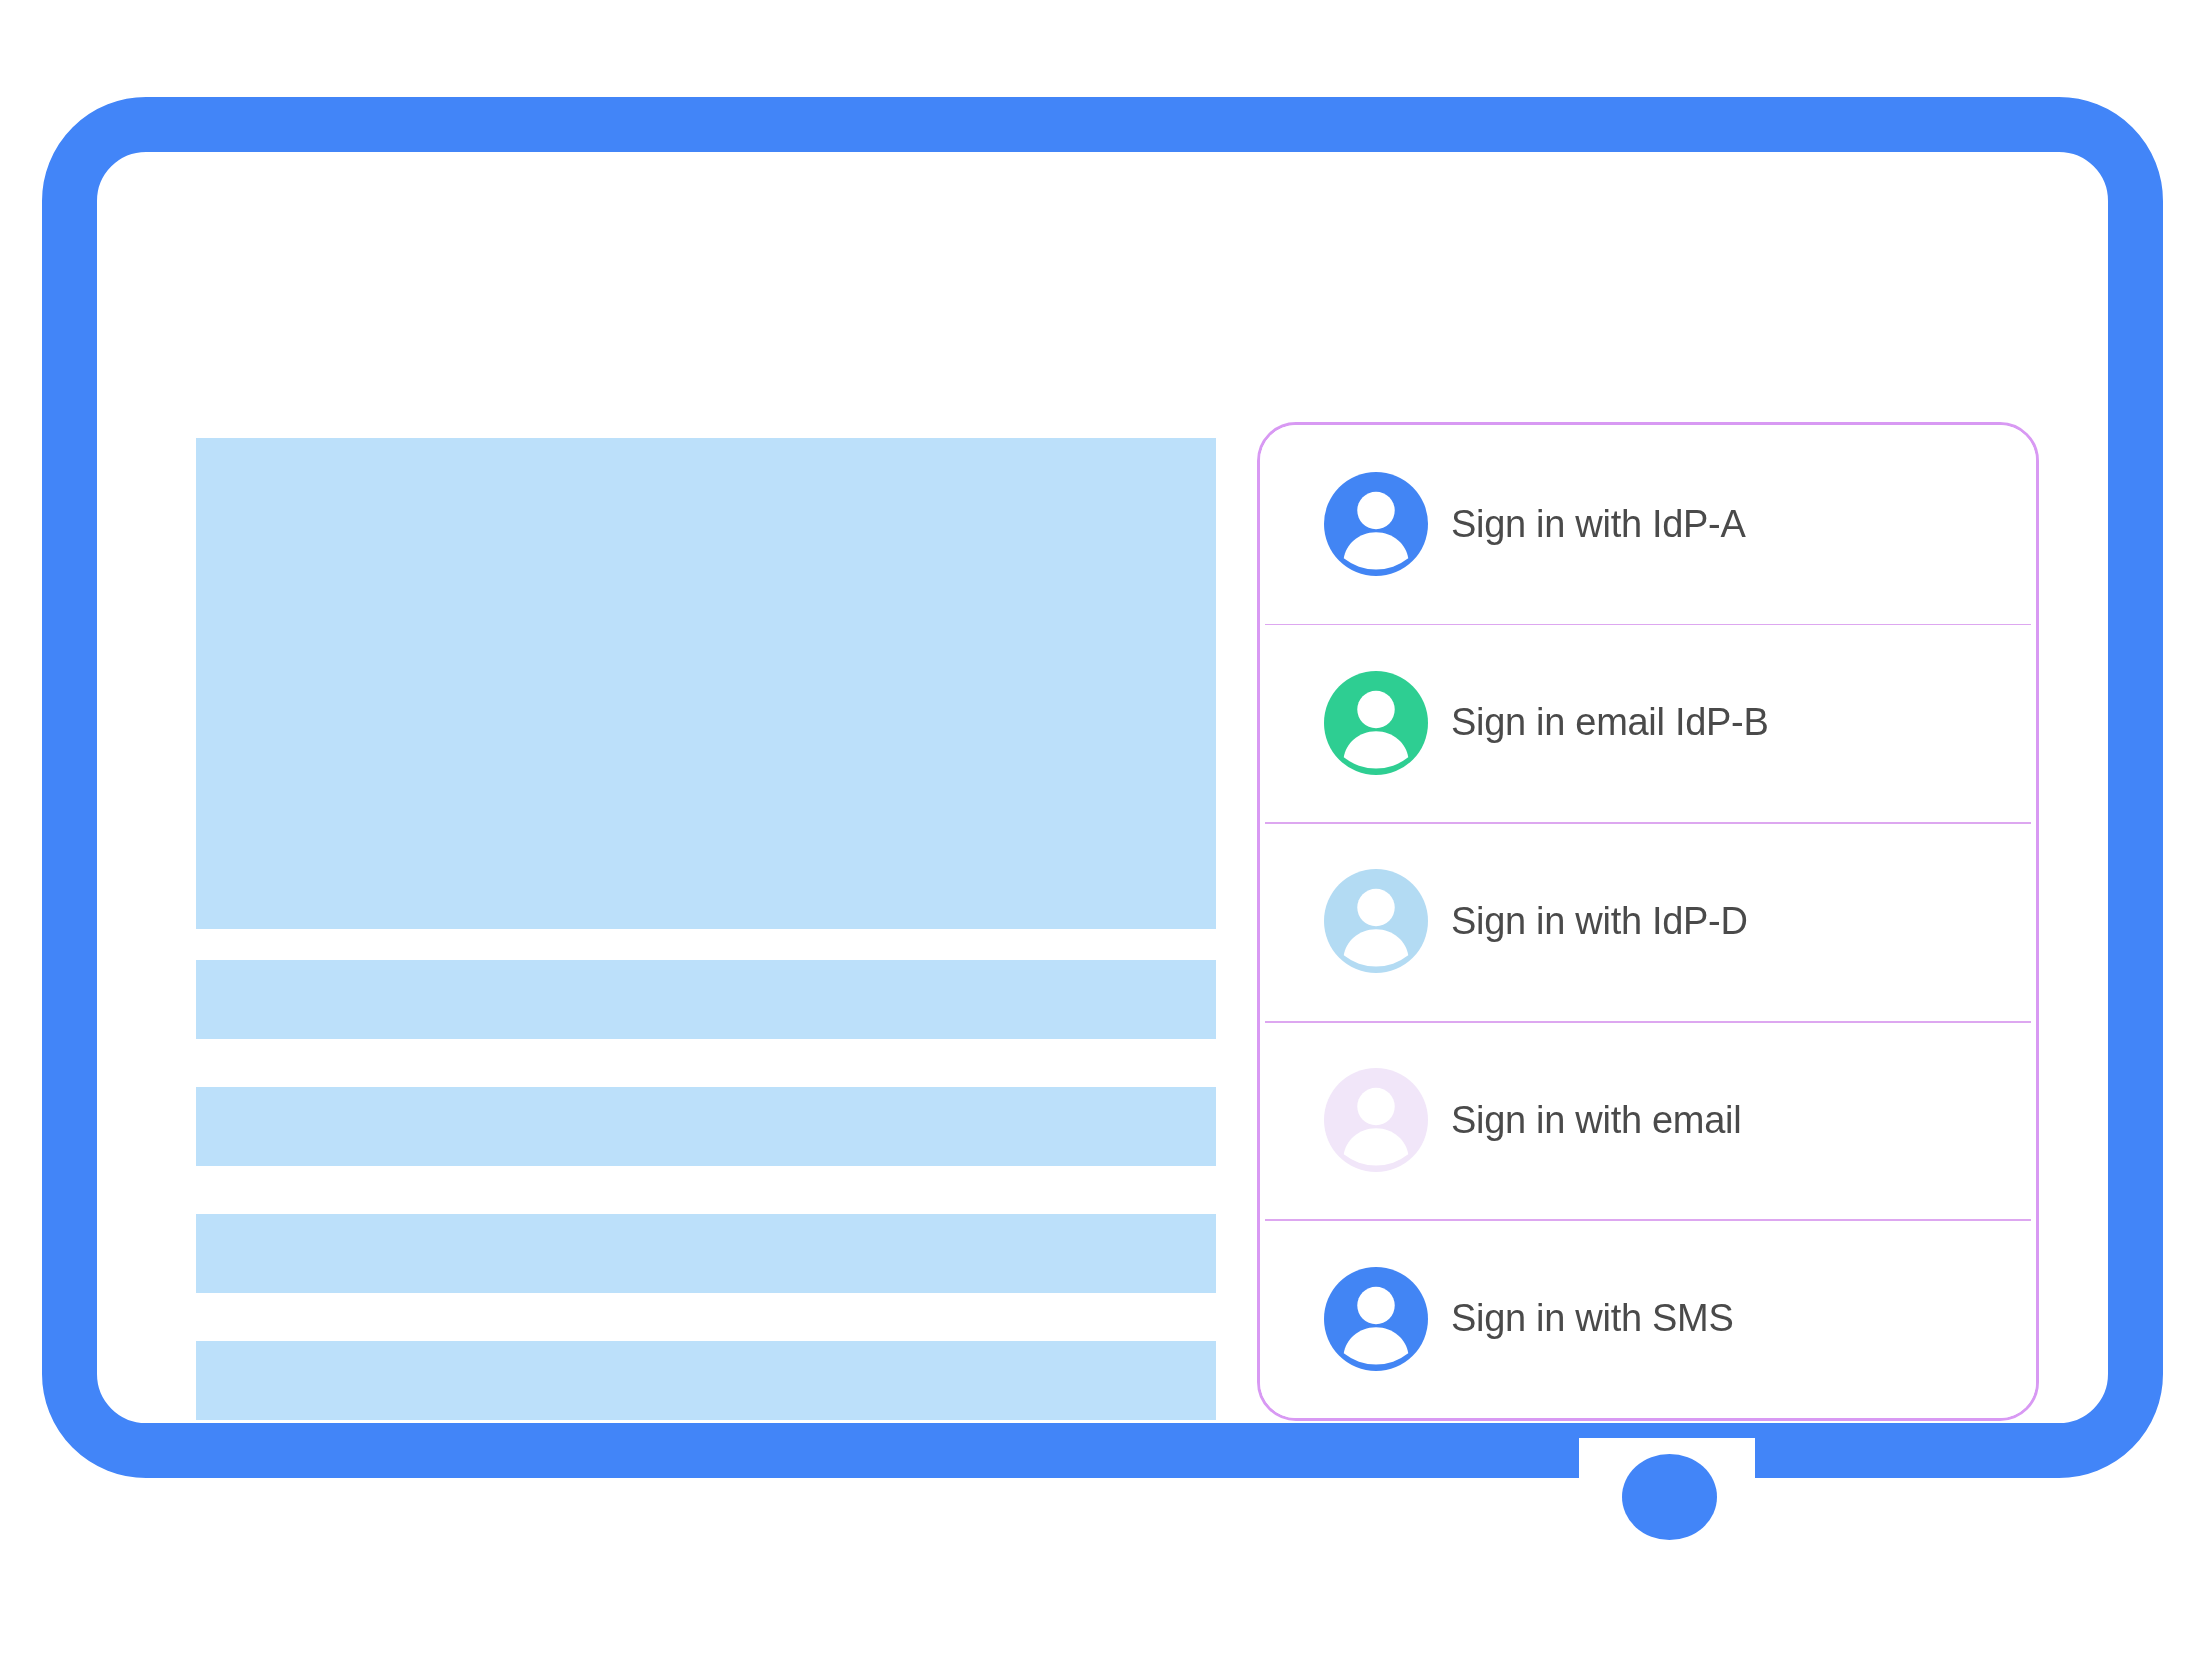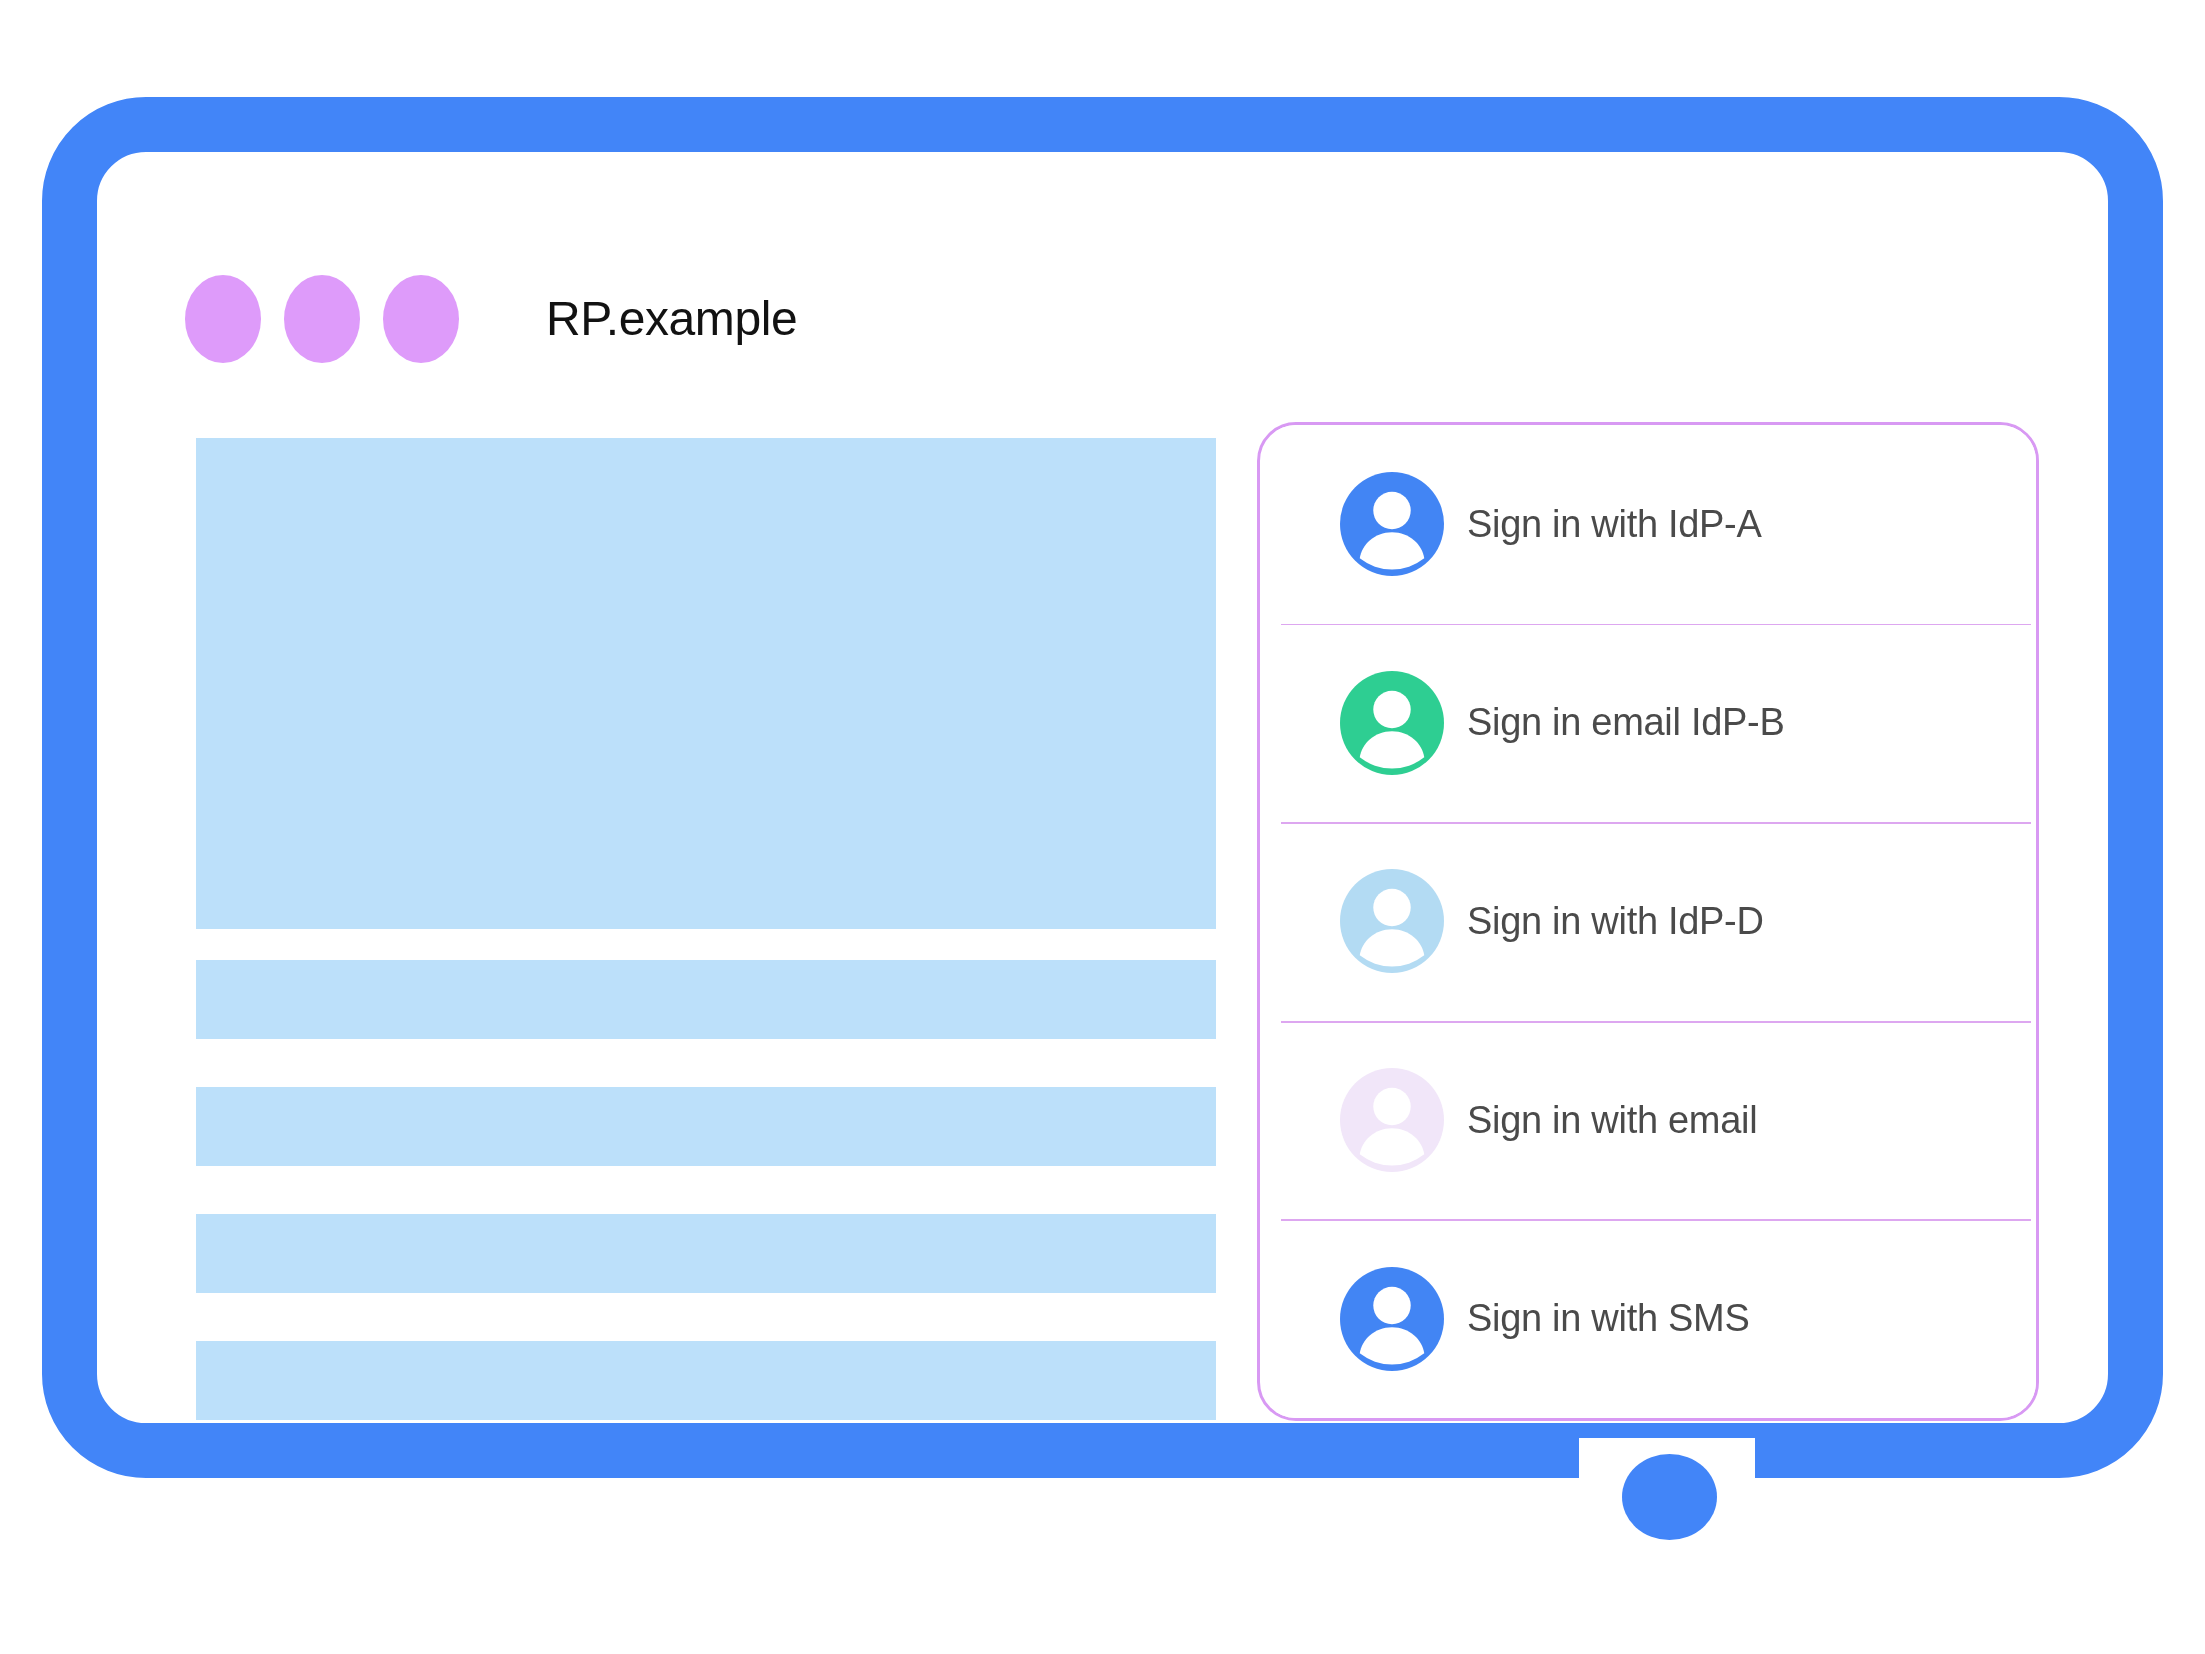--- a/index.html
+++ b/index.html
@@ -93,21 +93,20 @@
     top: 422px;
     width: 782px;
     height: 999px;
     box-sizing: border-box;
     border: 3.5px solid #D899F3;
     border-radius: 39px;
     background: #ffffff;
     display: flex;
     flex-direction: column;
     overflow: hidden;
-    padding-left: 16px;
   }
   .account-row {
     flex: 1 1 0;
     display: flex;
     align-items: center;
     padding-left: 64px;
     position: relative;
     background: #ffffff;
   }
   .account-row + .account-row::before {
@@ -134,26 +133,20 @@
 </style>
 </head>
 <body>
 
 <div id="stage">
 
   <div class="device-frame"></div>
   <div class="bezel-notch"></div>
   <div class="home-button"></div>
 
-  <div class="titlebar">
-    <span class="tb-dot"></span>
-    <span class="tb-dot"></span>
-    <span class="tb-dot"></span>
-    <span class="tb-title">RP.example</span>
-  </div>
 
   <div class="ph ph-hero"></div>
   <div class="ph ph-bar-1"></div>
   <div class="ph ph-bar-2"></div>
   <div class="ph ph-bar-3"></div>
   <div class="ph ph-bar-4"></div>
 
   <div class="chooser">
 
     <div class="account-row">

